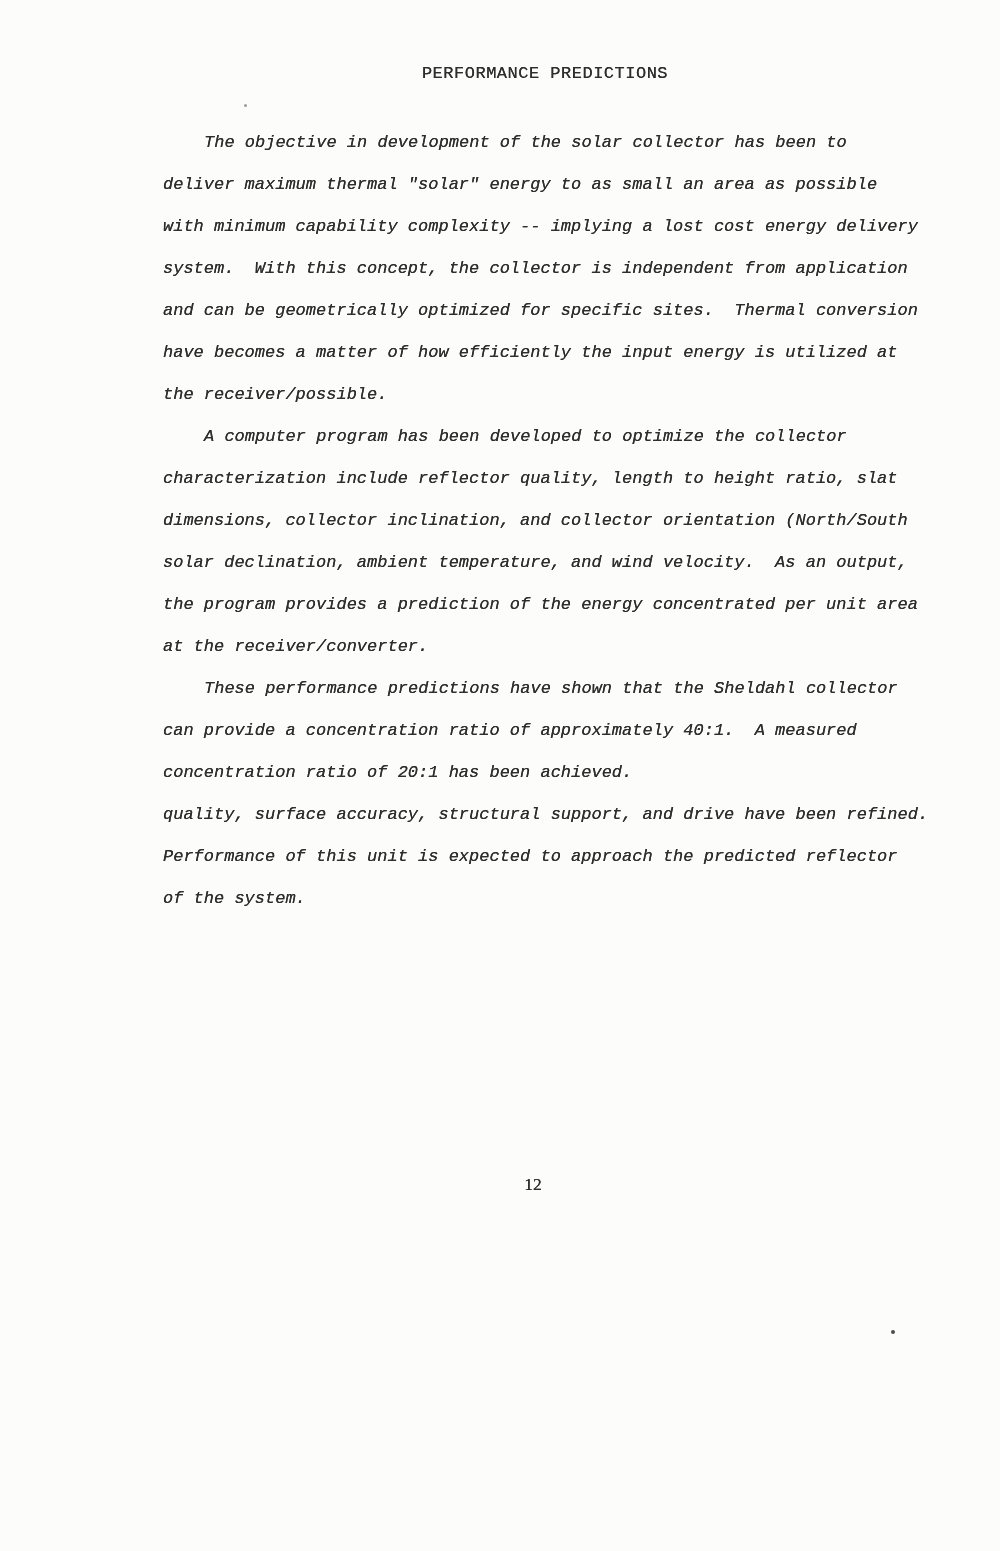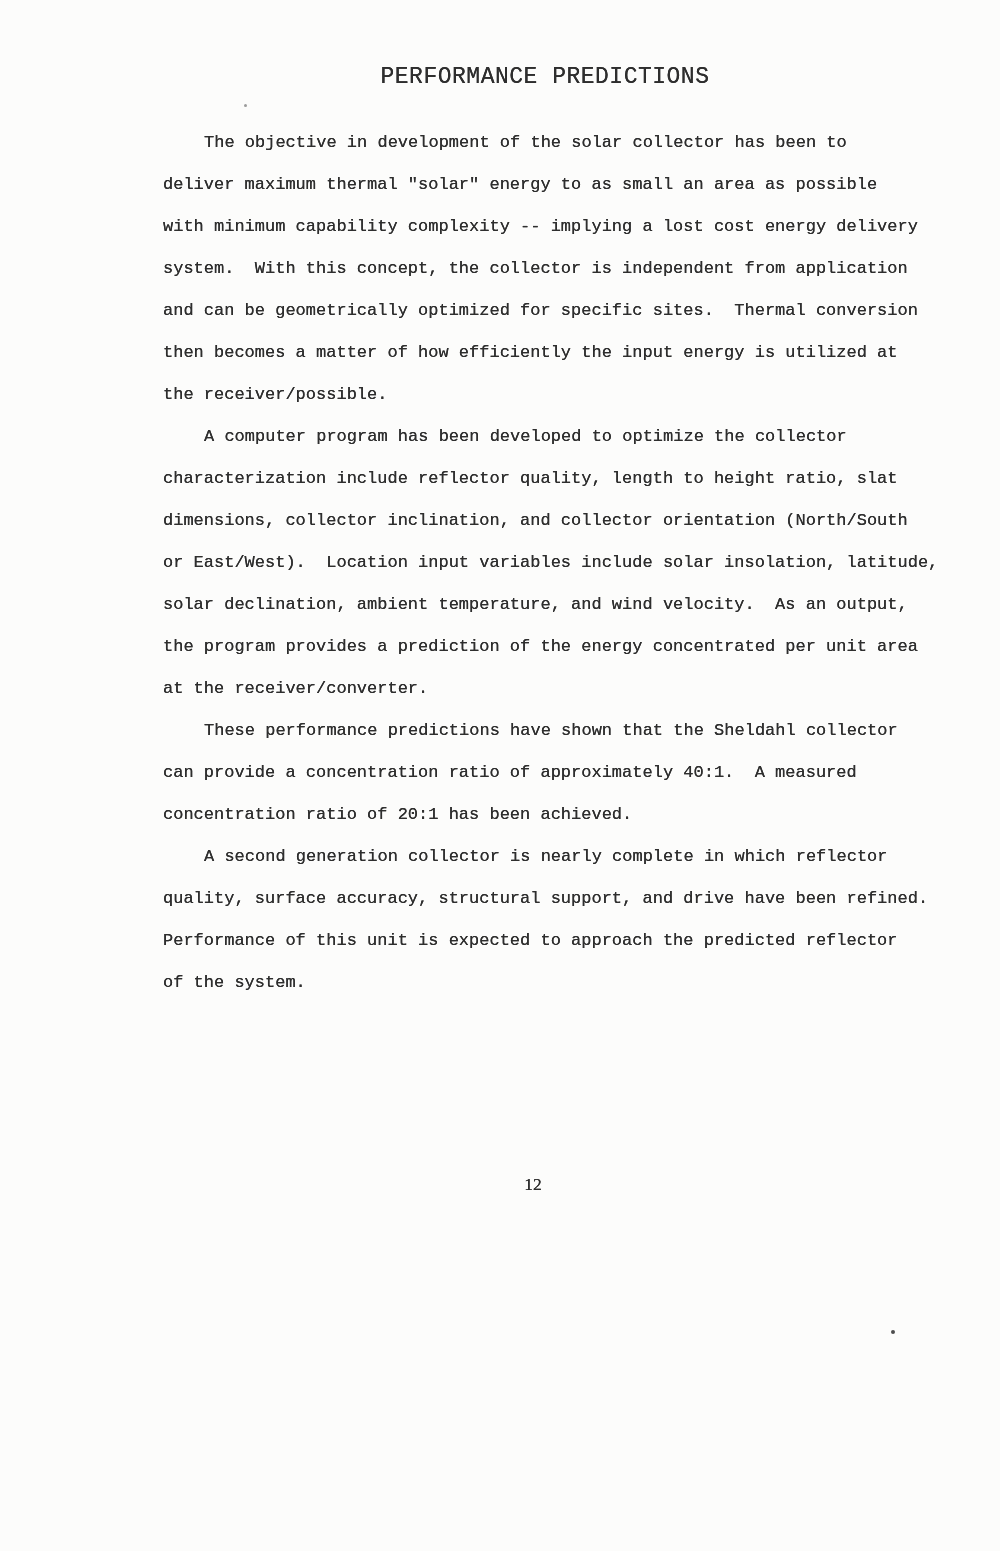--- a/index.html
+++ b/index.html
@@ -16,34 +16,34 @@
     color: #2e2e2e;
     font-family: "Liberation Mono", "DejaVu Sans Mono", monospace;
     overflow: hidden;
   }
   .doc-title {
     position: absolute;
     top: 64px;
     left: 163px;
     width: 764px;
     text-align: center;
-    font-size: 23px;
+    font-size: 17px;
     letter-spacing: 0.5px;
     white-space: pre;
     text-shadow: 0 0 0.4px #2e2e2e;
   }
   .body-text {
     position: absolute;
     top: 122px;
     left: 163px;
     width: 800px;
     font-size: 17px;
     text-shadow: 0 0 0.4px #2e2e2e;
   }
-  .paragraph { margin: 0; }
+  .paragraph { margin: 0; font-style: italic; }
   .line {
     height: 42px;
     line-height: 42px;
     white-space: pre;
   }
   .line.indent { padding-left: 41px; }
   .page-number {
     position: absolute;
     top: 1163px;
     left: 163px;
@@ -71,42 +71,40 @@
   <div class="doc-title">PERFORMANCE PREDICTIONS</div>
 
   <div class="body-text">
 
     <div class="paragraph">
       <div class="line indent">The objective in development of the solar collector has been to</div>
       <div class="line">deliver maximum thermal "solar" energy to as small an area as possible</div>
       <div class="line">with minimum capability complexity -- implying a lost cost energy delivery</div>
       <div class="line">system.  With this concept, the collector is independent from application</div>
       <div class="line">and can be geometrically optimized for specific sites.  Thermal conversion</div>
-      <div class="line">then becomes a matter of how efficiently the input energy is utilized at</div>
+      <div class="line">have becomes a matter of how efficiently the input energy is utilized at</div>
       <div class="line">the receiver/possible.</div>
     </div>
 
     <div class="paragraph">
       <div class="line indent">A computer program has been developed to optimize the collector</div>
       <div class="line">characterization include reflector quality, length to height ratio, slat</div>
       <div class="line">dimensions, collector inclination, and collector orientation (North/South</div>
-      <div class="line">or East/West).  Location input variables include solar insolation, latitude,</div>
       <div class="line">solar declination, ambient temperature, and wind velocity.  As an output,</div>
       <div class="line">the program provides a prediction of the energy concentrated per unit area</div>
       <div class="line">at the receiver/converter.</div>
     </div>
 
     <div class="paragraph">
       <div class="line indent">These performance predictions have shown that the Sheldahl collector</div>
       <div class="line">can provide a concentration ratio of approximately 40:1.  A measured</div>
       <div class="line">concentration ratio of 20:1 has been achieved.</div>
     </div>
 
     <div class="paragraph">
-      <div class="line indent">A second generation collector is nearly complete in which reflector</div>
       <div class="line">quality, surface accuracy, structural support, and drive have been refined.</div>
       <div class="line">Performance of this unit is expected to approach the predicted reflector</div>
       <div class="line">of the system.</div>
     </div>
 
   </div>
 
   <div class="page-number">12</div>
 
   <div class="speck speck-1"></div>

